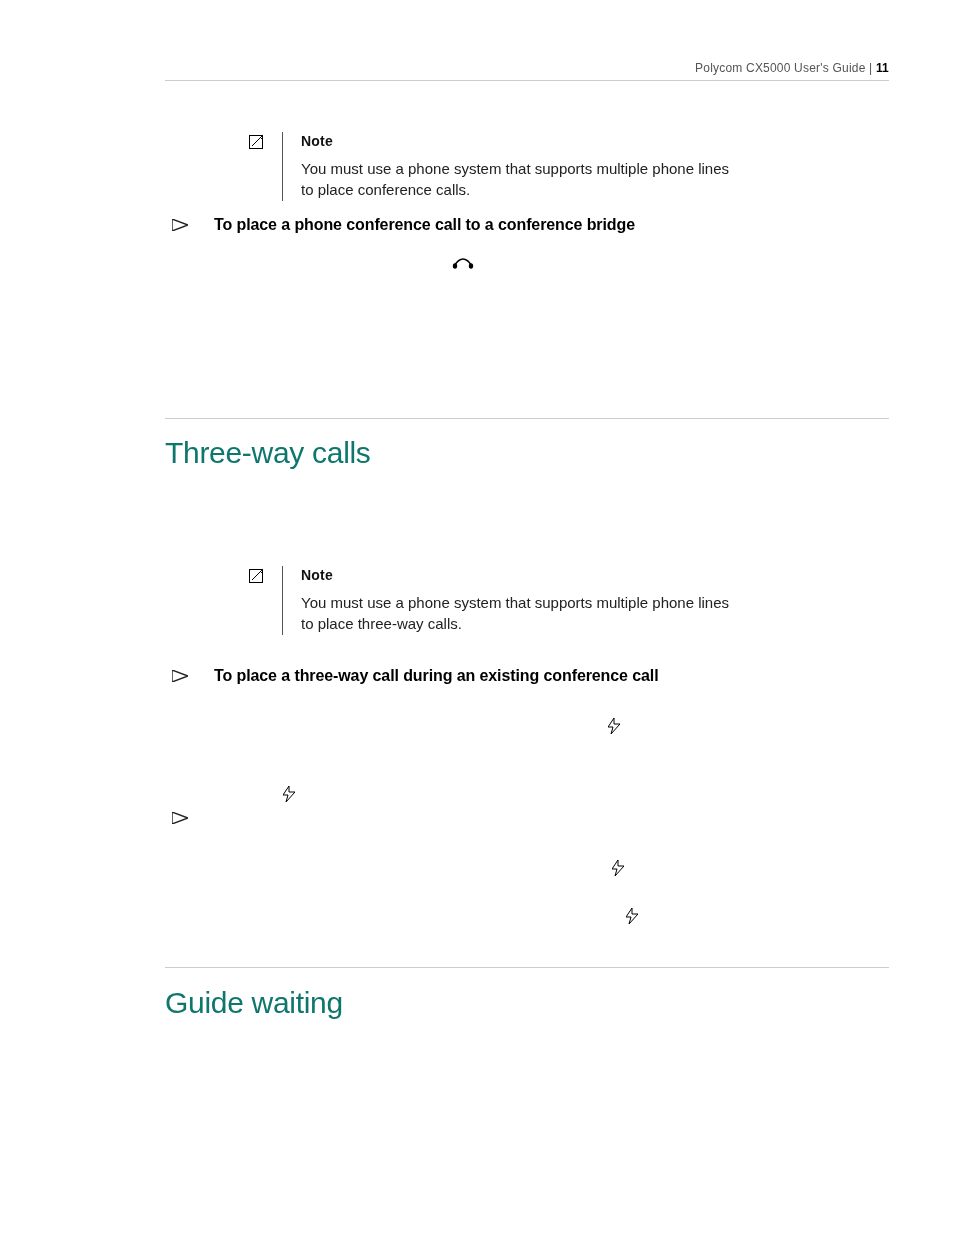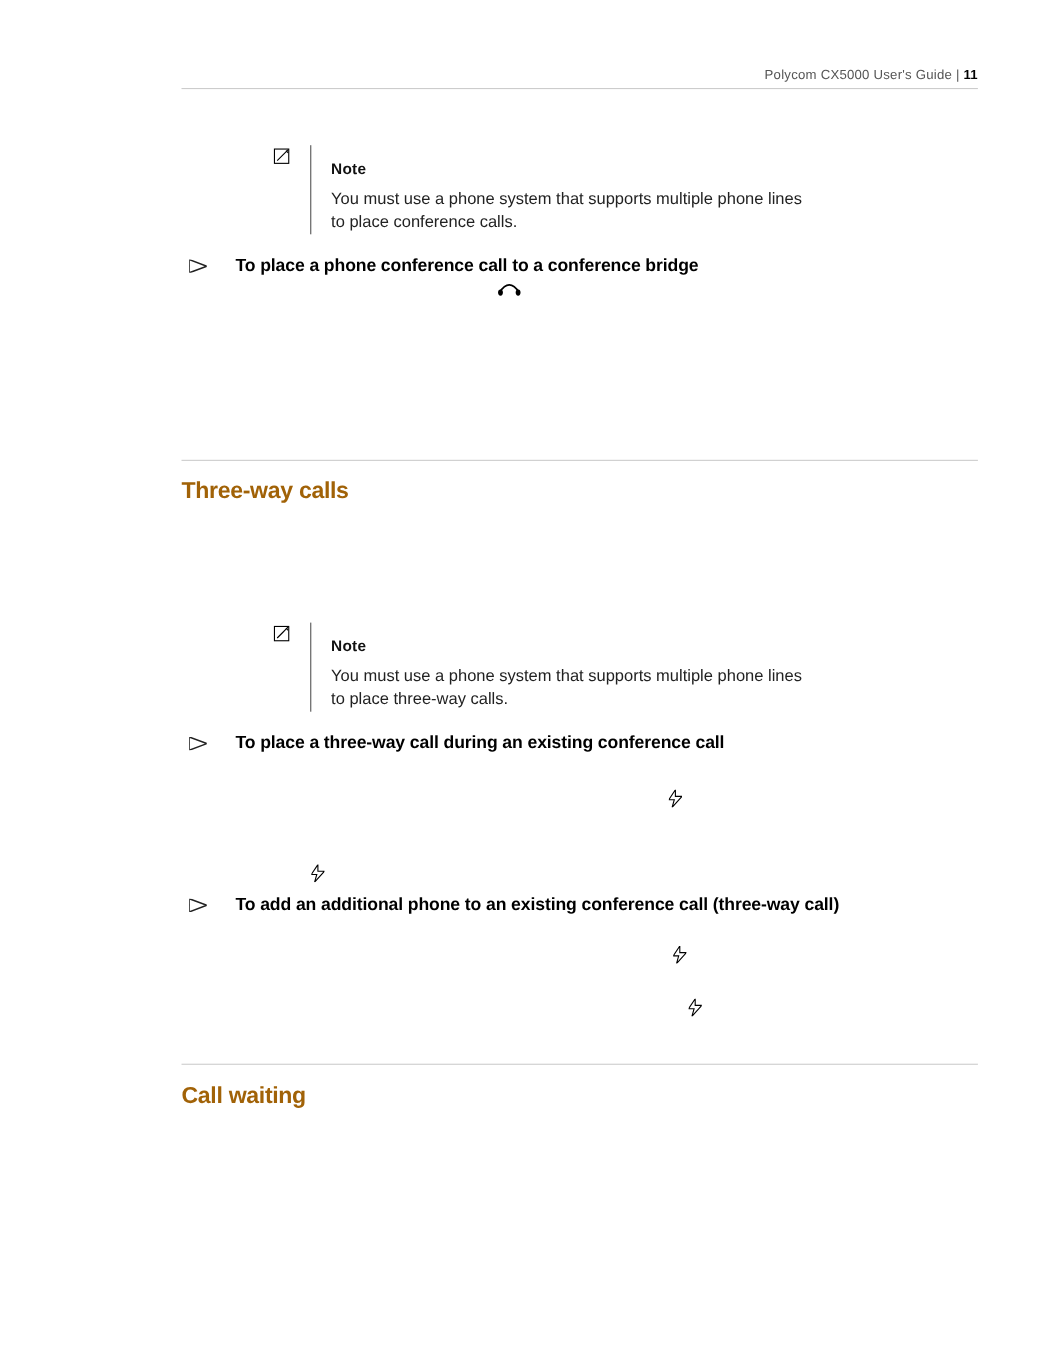--- a/index.html
+++ b/index.html
@@ -56,21 +56,20 @@
     flex: 0 0 auto;
   }
   .note .vrule {
     width: 1px;
     background: #555;
     align-self: stretch;
     margin: 4px 18px 4px 18px;
   }
   .note .note-body {
     padding: 4px 0;
-    margin-top: 12px;
   }
   .note .note-title {
     font-family: Verdana, Geneva, sans-serif;
     font-weight: bold;
     font-size: 14px;
     color: #111;
     margin-bottom: 6px;
     letter-spacing: 0.2px;
   }
   .note .note-text {
@@ -93,21 +92,21 @@
   }
   .proc svg { flex: 0 0 auto; margin-right: 26px; }
   .proc .proc-label {
     font-family: "Arial Narrow", Arial, sans-serif;
     font-stretch: condensed;
     font-weight: bold;
     font-size: 16px;
     color: #000;
     letter-spacing: -0.1px;
   }
-  .proc1 { top: 231px; }
+  .proc1 { top: 214px; }
   .proc2 { top: 665px; text-align: center; }
   .proc3 { top: 812px; }
 
   
   .headset-icon {
     position: absolute;
     top: 256px;
     left: 452px;
   }
 
@@ -117,23 +116,23 @@
   .flash.b { top: 786px; left: 283px; }
   .flash.c { top: 860px; left: 612px; }
   .flash.d { top: 908px; left: 626px; }
 
   
   .h2 {
     position: absolute;
     left: 165px;
     font-family: "Arial Narrow", Arial, sans-serif;
     font-stretch: condensed;
-    font-weight: 700;
-    color: #a16207;
-    font-size: 21px;
+    font-weight: 400;
+    color: #0f766e;
+    font-size: 30px;
     letter-spacing: -0.3px;
   }
   .h2.a { top: 432px; }
   .h2.b { top: 982px; }
 </style>
 </head>
 <body>
 
 <div class="page">
 
@@ -205,30 +204,29 @@
   <span class="flash b">
     <svg width="12" height="16" viewBox="0 0 12 16">
         <polygon points="6,0 0,9 5,9 3,16 12,6 6,6" fill="none" stroke="#000" stroke-width="1"></polygon>
       </svg>
   </span>
 
   <div class="proc proc3">
     <svg width="16" height="12" viewBox="0 0 16 12">
       <polygon points="0,0 16,6 0,12" fill="none" stroke="#222" stroke-width="1.4"></polygon>
     </svg>
-    <span class="proc-label">To add an additional phone to an existing conference call (three-way call)</span>
   </div>
 
   <span class="flash c">
     <svg width="12" height="16" viewBox="0 0 12 16">
         <polygon points="6,0 0,9 5,9 3,16 12,6 6,6" fill="none" stroke="#000" stroke-width="1"></polygon>
       </svg>
   </span>
   <span class="flash d">
     <svg width="12" height="16" viewBox="0 0 12 16">
         <polygon points="6,0 0,9 5,9 3,16 12,6 6,6" fill="none" stroke="#000" stroke-width="1"></polygon>
       </svg>
   </span>
 
   <div class="hr sec2"></div>
-  <div class="h2 b">Call waiting</div>
+  <div class="h2 b">Guide waiting</div>
 
 </div>
 
 </body></html>

